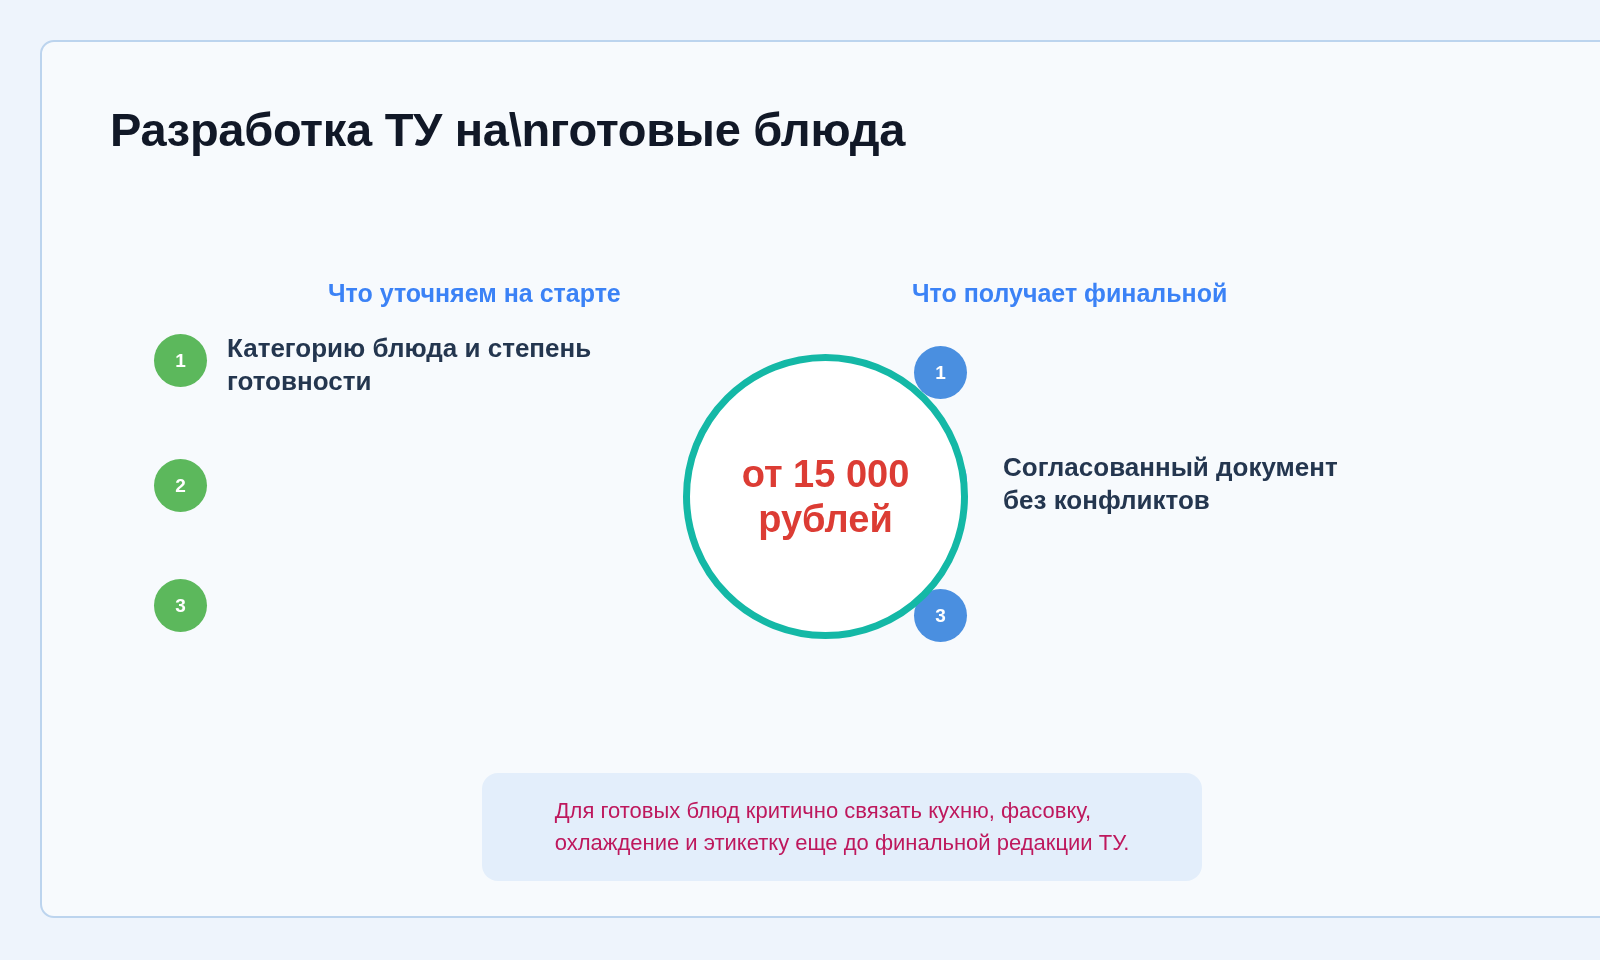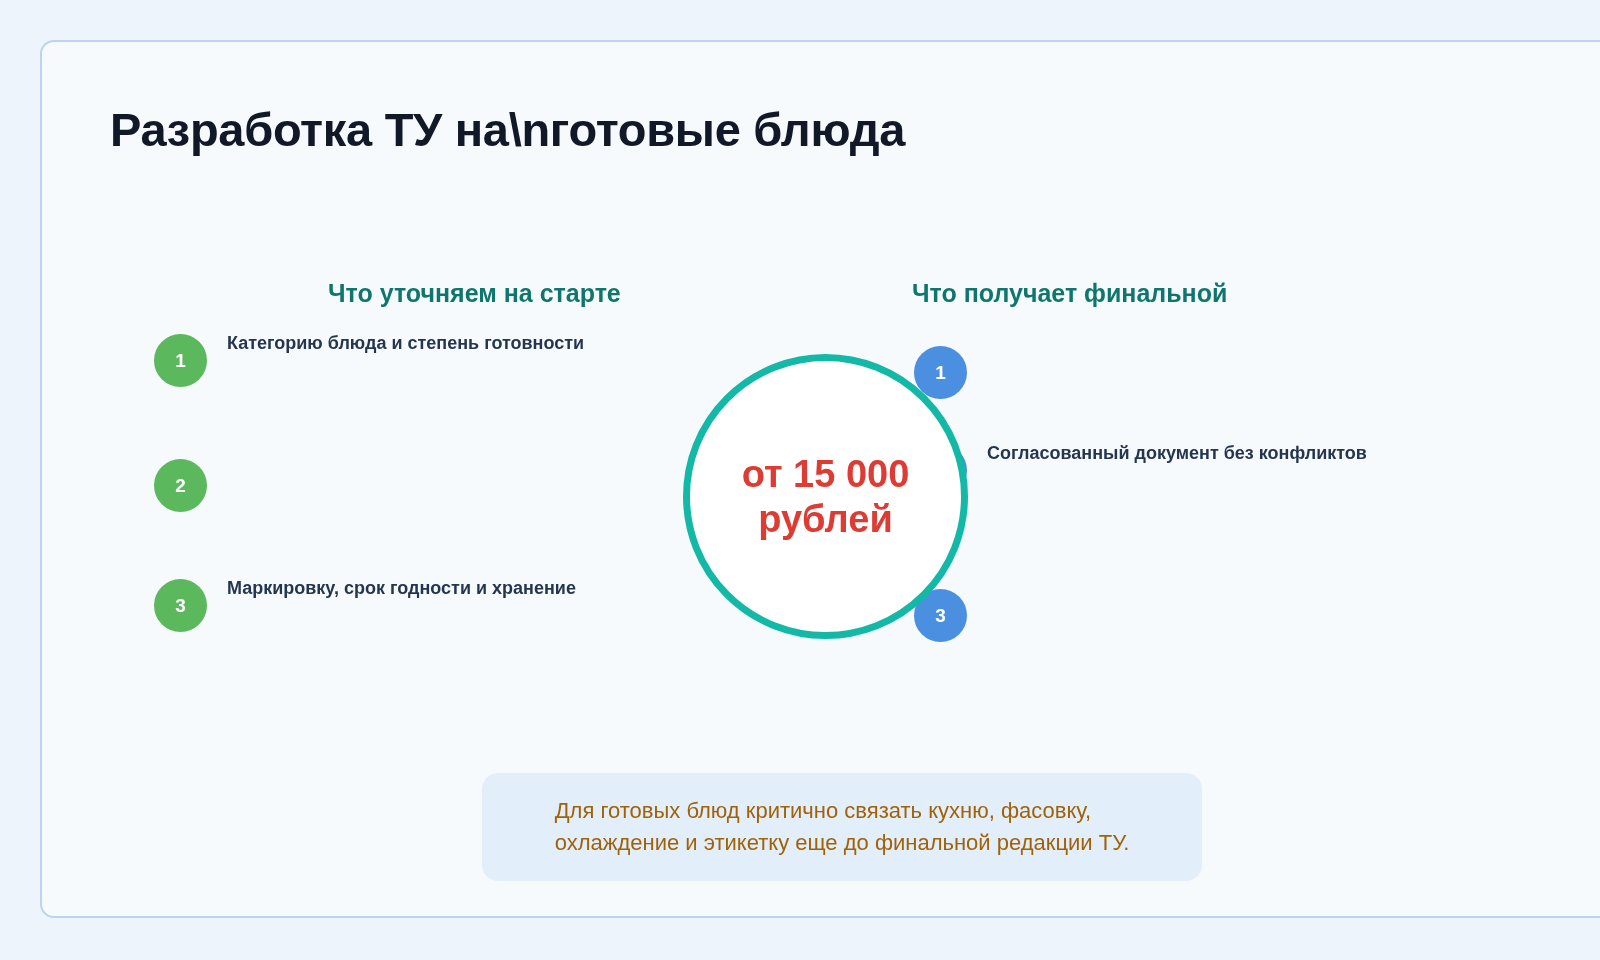--- a/index.html
+++ b/index.html
@@ -42,61 +42,61 @@
     color: #111827;
     letter-spacing: -0.3px;
     white-space: pre;
   }
 
   .col-head {
     position: absolute;
     top: 237px;
     font-size: 25px;
     font-weight: bold;
-    color: #0f766e;
+    color: #3b82f6;
     white-space: nowrap;
   }
   .col-head.left  { left: 286px; }
   .col-head.right { left: 870px; }
 
   .item {
     position: absolute;
     display: flex;
     align-items: flex-start;
   }
   .item.left  { left: 112px; width: 470px; }
   .item.right { left: 872px; width: 460px; }
 
   .item.row1 { top: 290px; }
   .item.row2 { top: 415px; }
   .item.row3 { top: 535px; }
 
   .item.right.row1 { top: 302px; }
-  .item.right.row2 { top: 400px; }
+  .item.right.row2 { top: 409px; gap: 16px; }
   .item.right.row3 { top: 545px; }
 
   .badge {
     flex: 0 0 auto;
     width: 53px;
     height: 53px;
     border-radius: 50%;
     display: flex;
     align-items: center;
     justify-content: center;
     color: #ffffff;
     font-size: 19px;
     font-weight: bold;
     margin-top: 2px;
   }
   .badge.green { background: #5cb85c; }
   .badge.blue  { background: #4a8fe0; }
 
   .item-text {
     margin-left: 20px;
-    font-size: 18px;
+    font-size: 26px;
     font-weight: bold;
     line-height: 1.28;
     color: #24364f;
   }
 
   .hub {
     position: absolute;
     left: 641px;
     top: 312px;
     width: 285px;
@@ -128,21 +128,21 @@
     box-sizing: border-box;
     background: #e3eefb;
     border-radius: 16px;
     display: flex;
     align-items: center;
     justify-content: center;
   }
   .note-text {
     font-size: 22px;
     line-height: 1.45;
-    color: #a16207;
+    color: #be185d;
     text-align: left;
     white-space: pre-line;
     padding: 0 26px;
   }
 </style>
 </head>
 <body>
 
 <div class="slide">
   <div class="card">
@@ -154,21 +154,20 @@
 
     <div class="item left row1">
       <div class="badge green">1</div>
       <div class="item-text">Категорию блюда и степень готовности</div>
     </div>
     <div class="item left row2">
       <div class="badge green">2</div>
     </div>
     <div class="item left row3">
       <div class="badge green">3</div>
-      <div class="item-text">Маркировку, срок годности и хранение</div>
     </div>
 
     <div class="item right row1">
       <div class="badge blue">1</div>
     </div>
     <div class="item right row2">
       <div class="badge blue">2</div>
       <div class="item-text">Согласованный документ без конфликтов</div>
     </div>
     <div class="item right row3">

